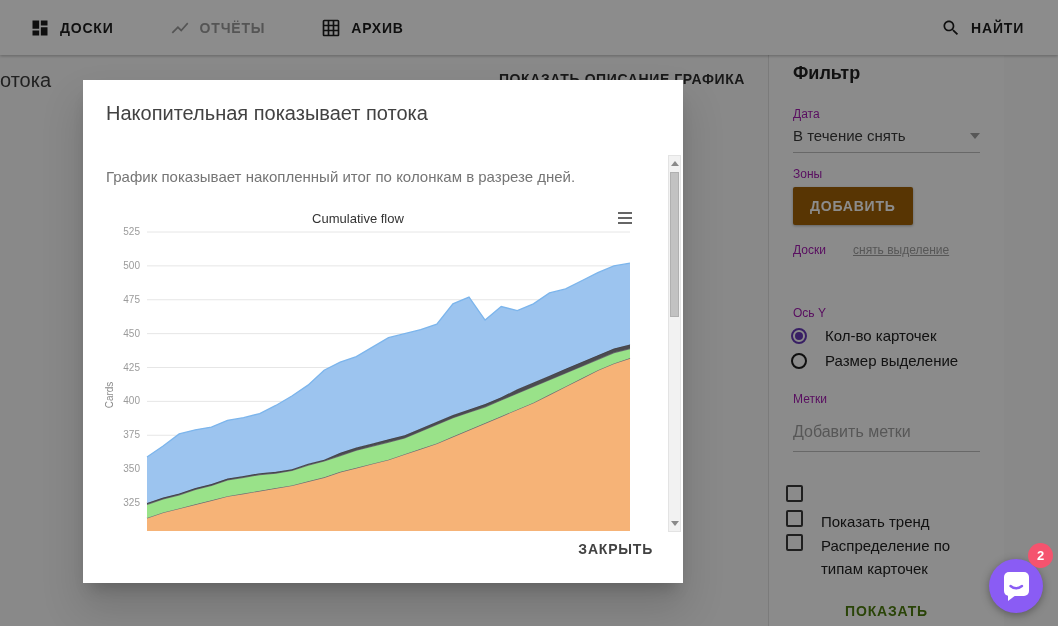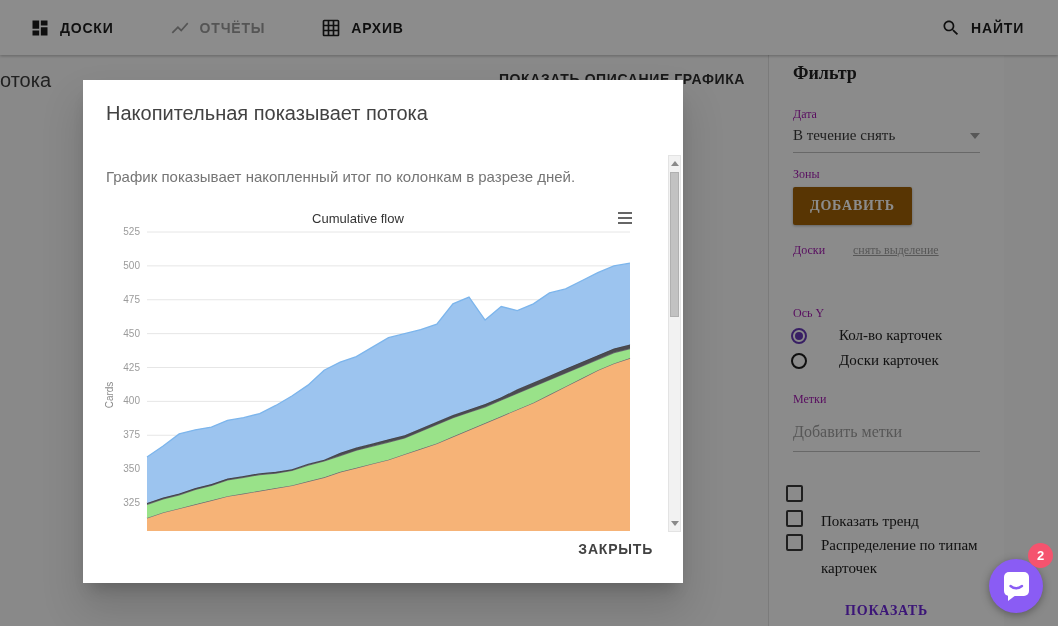--- a/index.html
+++ b/index.html
@@ -20,21 +20,21 @@
   .nav-find { margin-left:auto; margin-right:34px; }
 
   
   .content { position:absolute; left:0; top:55px; width:768px; height:571px; background:#fafafa; }
   .bg-title { position:absolute; left:0; top:14px; font-size:20px; color:#3c3c3c; white-space:nowrap; }
   .bg-desc-link { position:absolute; right:23px; top:16px; font-size:14px; font-weight:700;
     letter-spacing:.6px; color:#2f2f2f; cursor:pointer; white-space:nowrap; }
 
   
   .sidebar { position:absolute; left:768px; top:55px; width:236px; height:571px; background:#fefefe;
-    border-left:1px solid #e0e0e0;font-family:Liberation Serif, serif; }
+    border-left:1px solid #e0e0e0; }
   .sb { position:absolute; left:24px; }
   .sb-title { top:8px; font-size:18px; font-weight:700; color:#212121; }
   .sb-label { font-size:12px; color:#a21caf; }
   .lbl-date { top:52px; } .lbl-zones { top:112px; } .lbl-boards { top:188px; }
   .lbl-axis { top:251px; } .lbl-tags { top:337px; }
   .select-row { position:absolute; left:24px; right:24px; top:72px; border-bottom:1px solid #bdbdbd;
     padding-bottom:8px; font-size:15px; color:#3a3a3a; cursor:pointer; }
   .caret { position:absolute; right:0; top:6px; width:0; height:0;
     border-left:5px solid transparent; border-right:5px solid transparent; border-top:6px solid #9e9e9e; }
   .btn-add { position:absolute; left:24px; top:132px; background:#a16207; color:#ffffff; border:none;
@@ -44,37 +44,37 @@
     text-decoration:underline; cursor:pointer; }
   .board-row { position:absolute; left:24px; right:24px; top:210px; display:flex; align-items:center;
     gap:16px; cursor:pointer; }
   .board-row .row-label { font-size:15px; color:#212121; }
   .board-caret { position:absolute; right:0; top:8px; width:0; height:0;
     border-left:5px solid transparent; border-right:5px solid transparent; border-top:6px solid #757575; }
   .cb { width:17px; height:17px; border-radius:2px; flex:0 0 auto; }
   .cb.checked { background:#673ab7; position:relative; }
   .cb.checked svg { position:absolute; left:1px; top:2px; }
   .cb.empty { background:transparent; border:2px solid #3a3a3a; }
-  .radio-row { position:absolute; left:22px; display:flex; align-items:center; gap:32px; cursor:pointer; }
+  .radio-row { position:absolute; left:22px; display:flex; align-items:center; gap:18px; cursor:pointer; }
   .r1 { top:272px; } .r2 { top:297px; }
   .radio { width:16px; height:16px; border-radius:50%; flex:0 0 auto; }
   .radio.sel { border:2px solid #673ab7; position:relative; }
   .radio.sel::after { content:""; position:absolute; left:2px; top:2px; width:8px; height:8px;
     border-radius:50%; background:#673ab7; }
   .radio.unsel { border:2px solid #1d1d1d; }
   .radio-row .row-label { font-size:15px; color:#212121; }
   .tags-input { position:absolute; left:24px; right:24px; top:362px; border:none;
     border-bottom:1px solid #bdbdbd; background:transparent; font-size:16px; color:#424242;
     padding:6px 0 10px 0; font-family:inherit; }
   .tags-input::placeholder { color:#9e9e9e; }
   .opt-row { position:absolute; left:17px; right:16px; display:flex; gap:18px; cursor:pointer; }
   .o1 { top:430px; } .o2 { top:455px; } .o3 { top:479px; }
   .opt-row .row-label { font-size:15px; color:#212121; line-height:23px; }
   .btn-show { position:absolute; left:0; right:0; top:540px; text-align:center; font-size:14px;
-    font-weight:700; letter-spacing:.8px; color:#6d28d9; cursor:pointer; background:none; border:none;
+    font-weight:700; letter-spacing:.8px; color:#4d7c0f; cursor:pointer; background:none; border:none;
     font-family:inherit; padding:8px 0; }
 
   
   .overlay { position:absolute; inset:0; background:rgba(0,0,0,.45); z-index:5; }
 
   
   .modal { position:absolute; left:83px; top:80px; width:600px; height:503px; background:#ffffff;
     z-index:10; box-shadow:0 11px 15px -7px rgba(0,0,0,.2), 0 24px 38px 3px rgba(0,0,0,.14); }
   .modal-title { position:absolute; left:23px; top:22px; font-size:20px; color:#424242; }
   .modal-desc { position:absolute; left:23px; top:88px; font-size:15px; color:#757575; }
@@ -156,21 +156,21 @@
     <div class="sb sb-label lbl-boards">Доски</div>
     <span class="boards-clear">снять выделение</span>
 
     <div class="sb sb-label lbl-axis">Ось Y</div>
     <div class="radio-row r1">
       <span class="radio sel"></span>
       <span class="row-label">Кол-во карточек</span>
     </div>
     <div class="radio-row r2">
       <span class="radio unsel"></span>
-      <span class="row-label">Доски карточек</span>
+      <span class="row-label">Размер выделение</span>
     </div>
 
     <div class="sb sb-label lbl-tags">Метки</div>
     <input class="tags-input" placeholder="Добавить метки" style="">
 
     <div class="opt-row o1">
       <span class="cb empty"></span>
     </div>
     <div class="opt-row o3">
       <span class="cb empty"></span>

